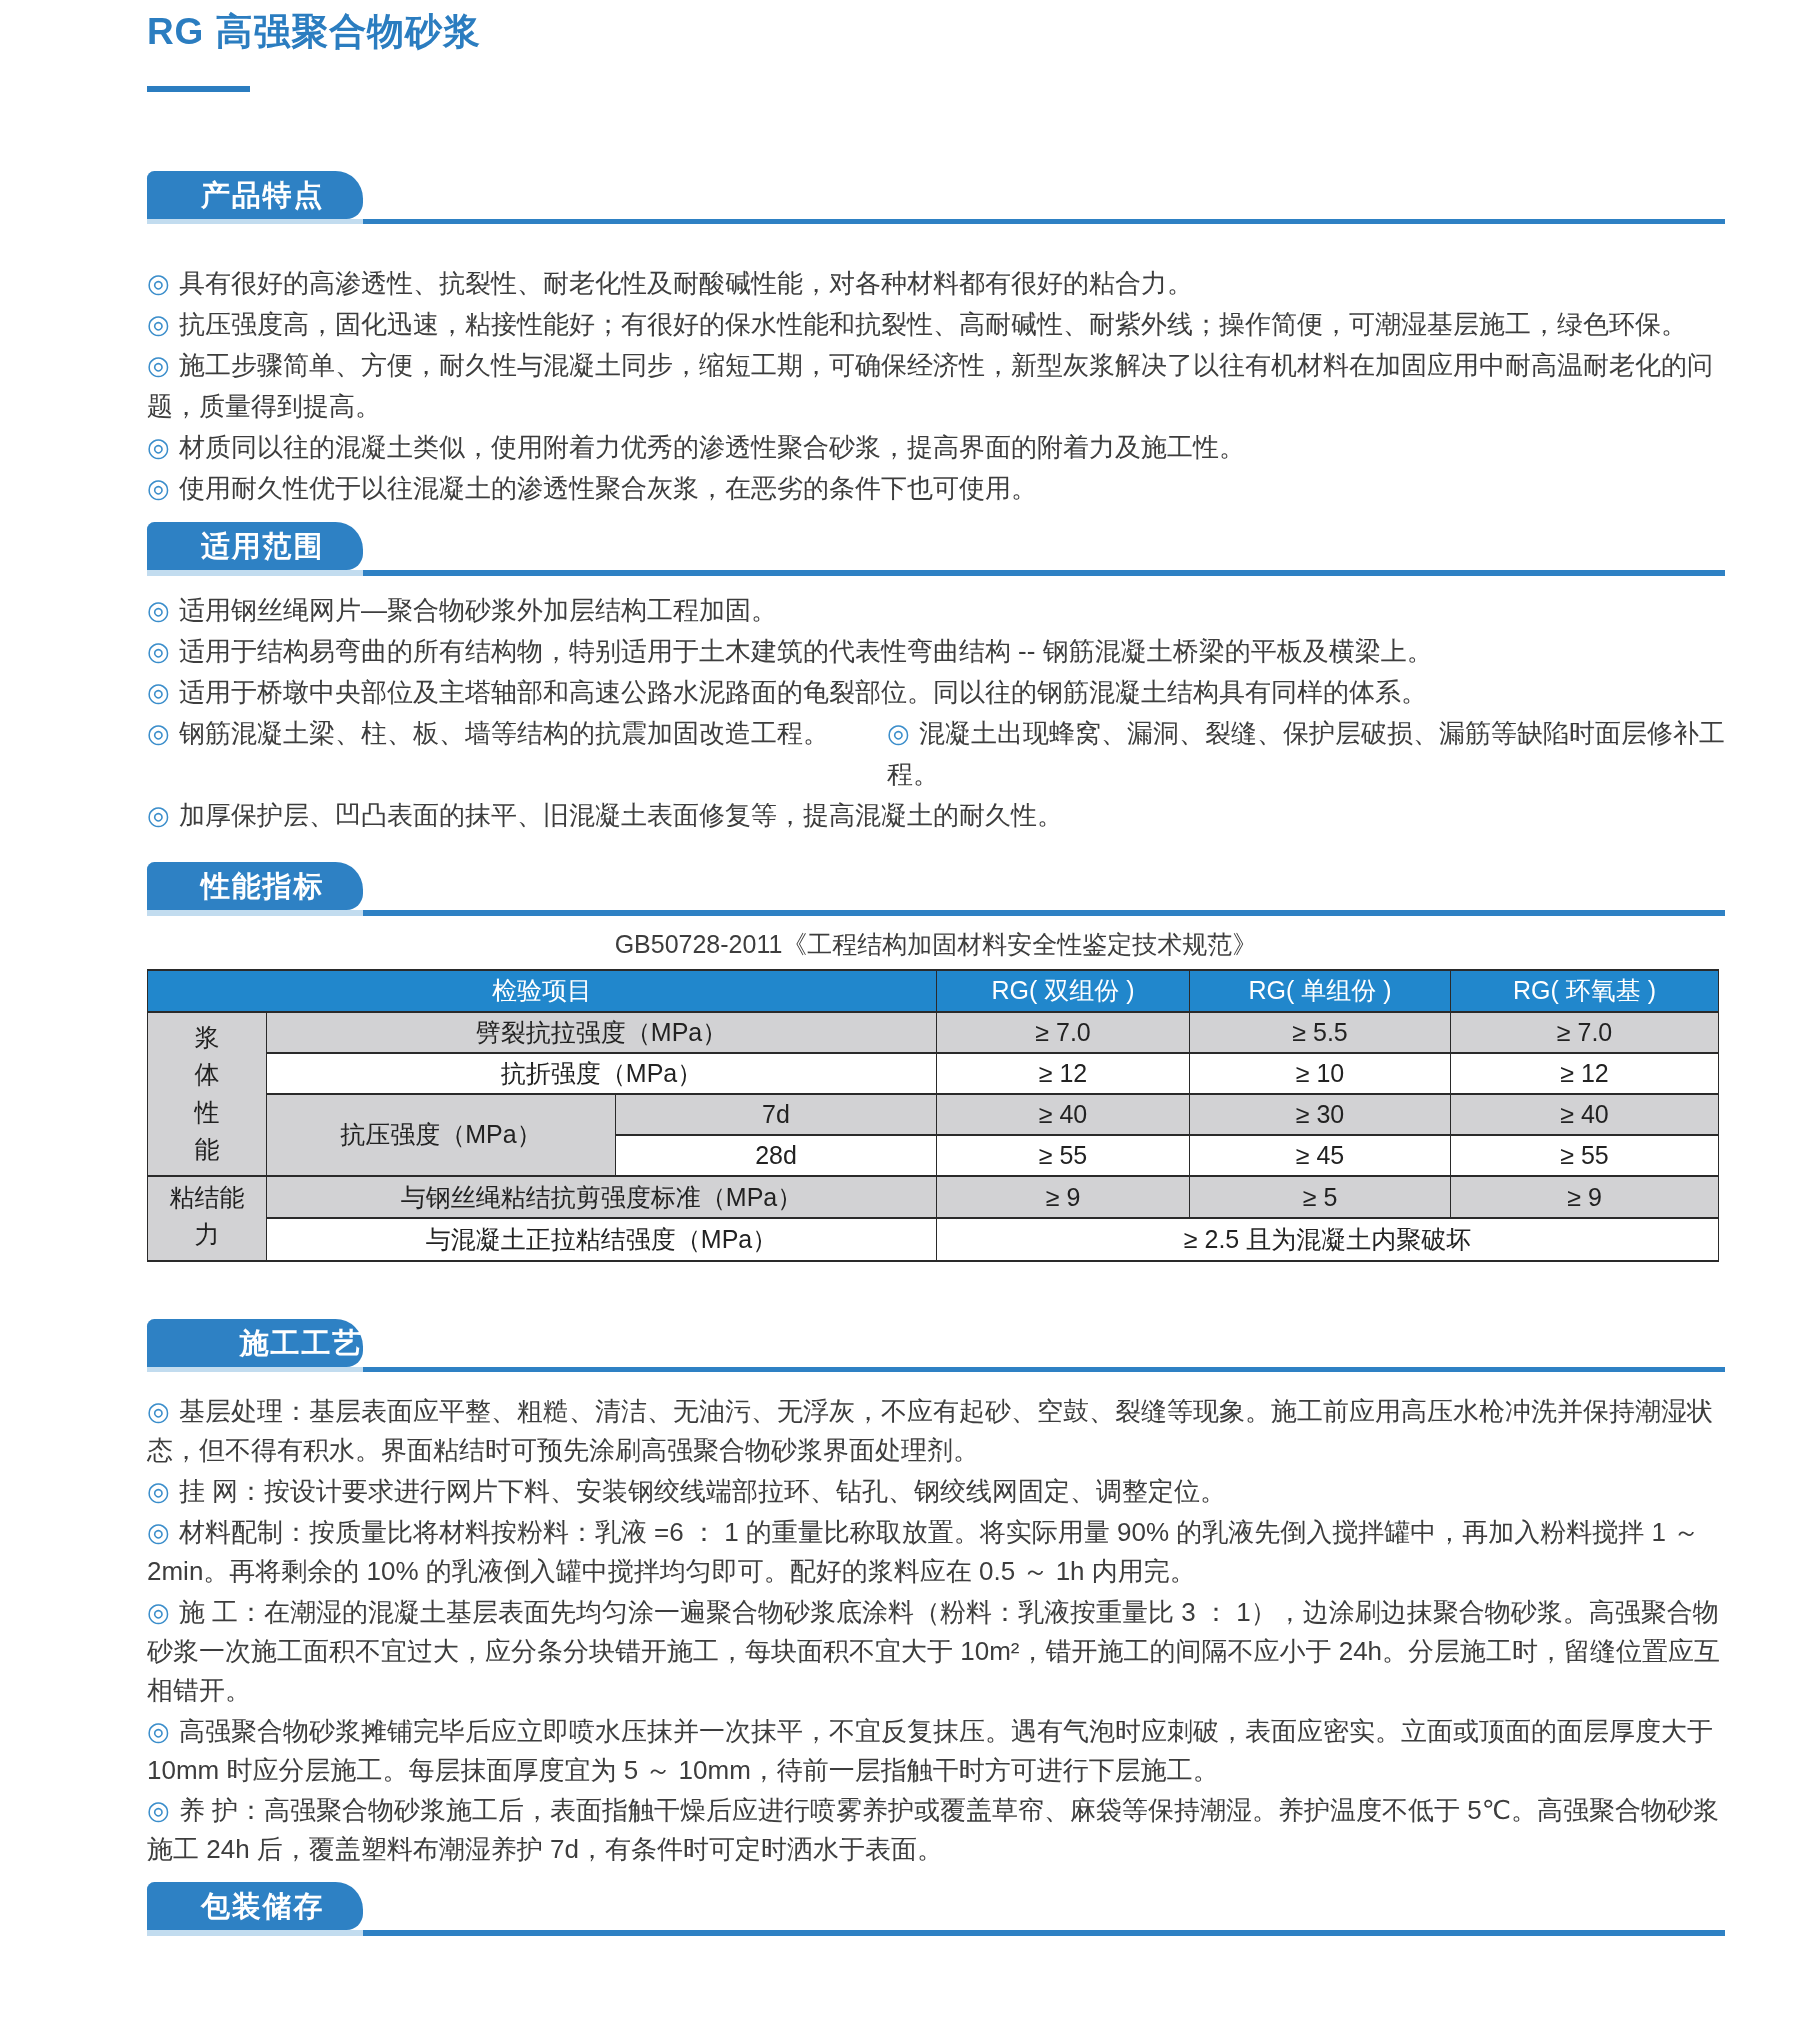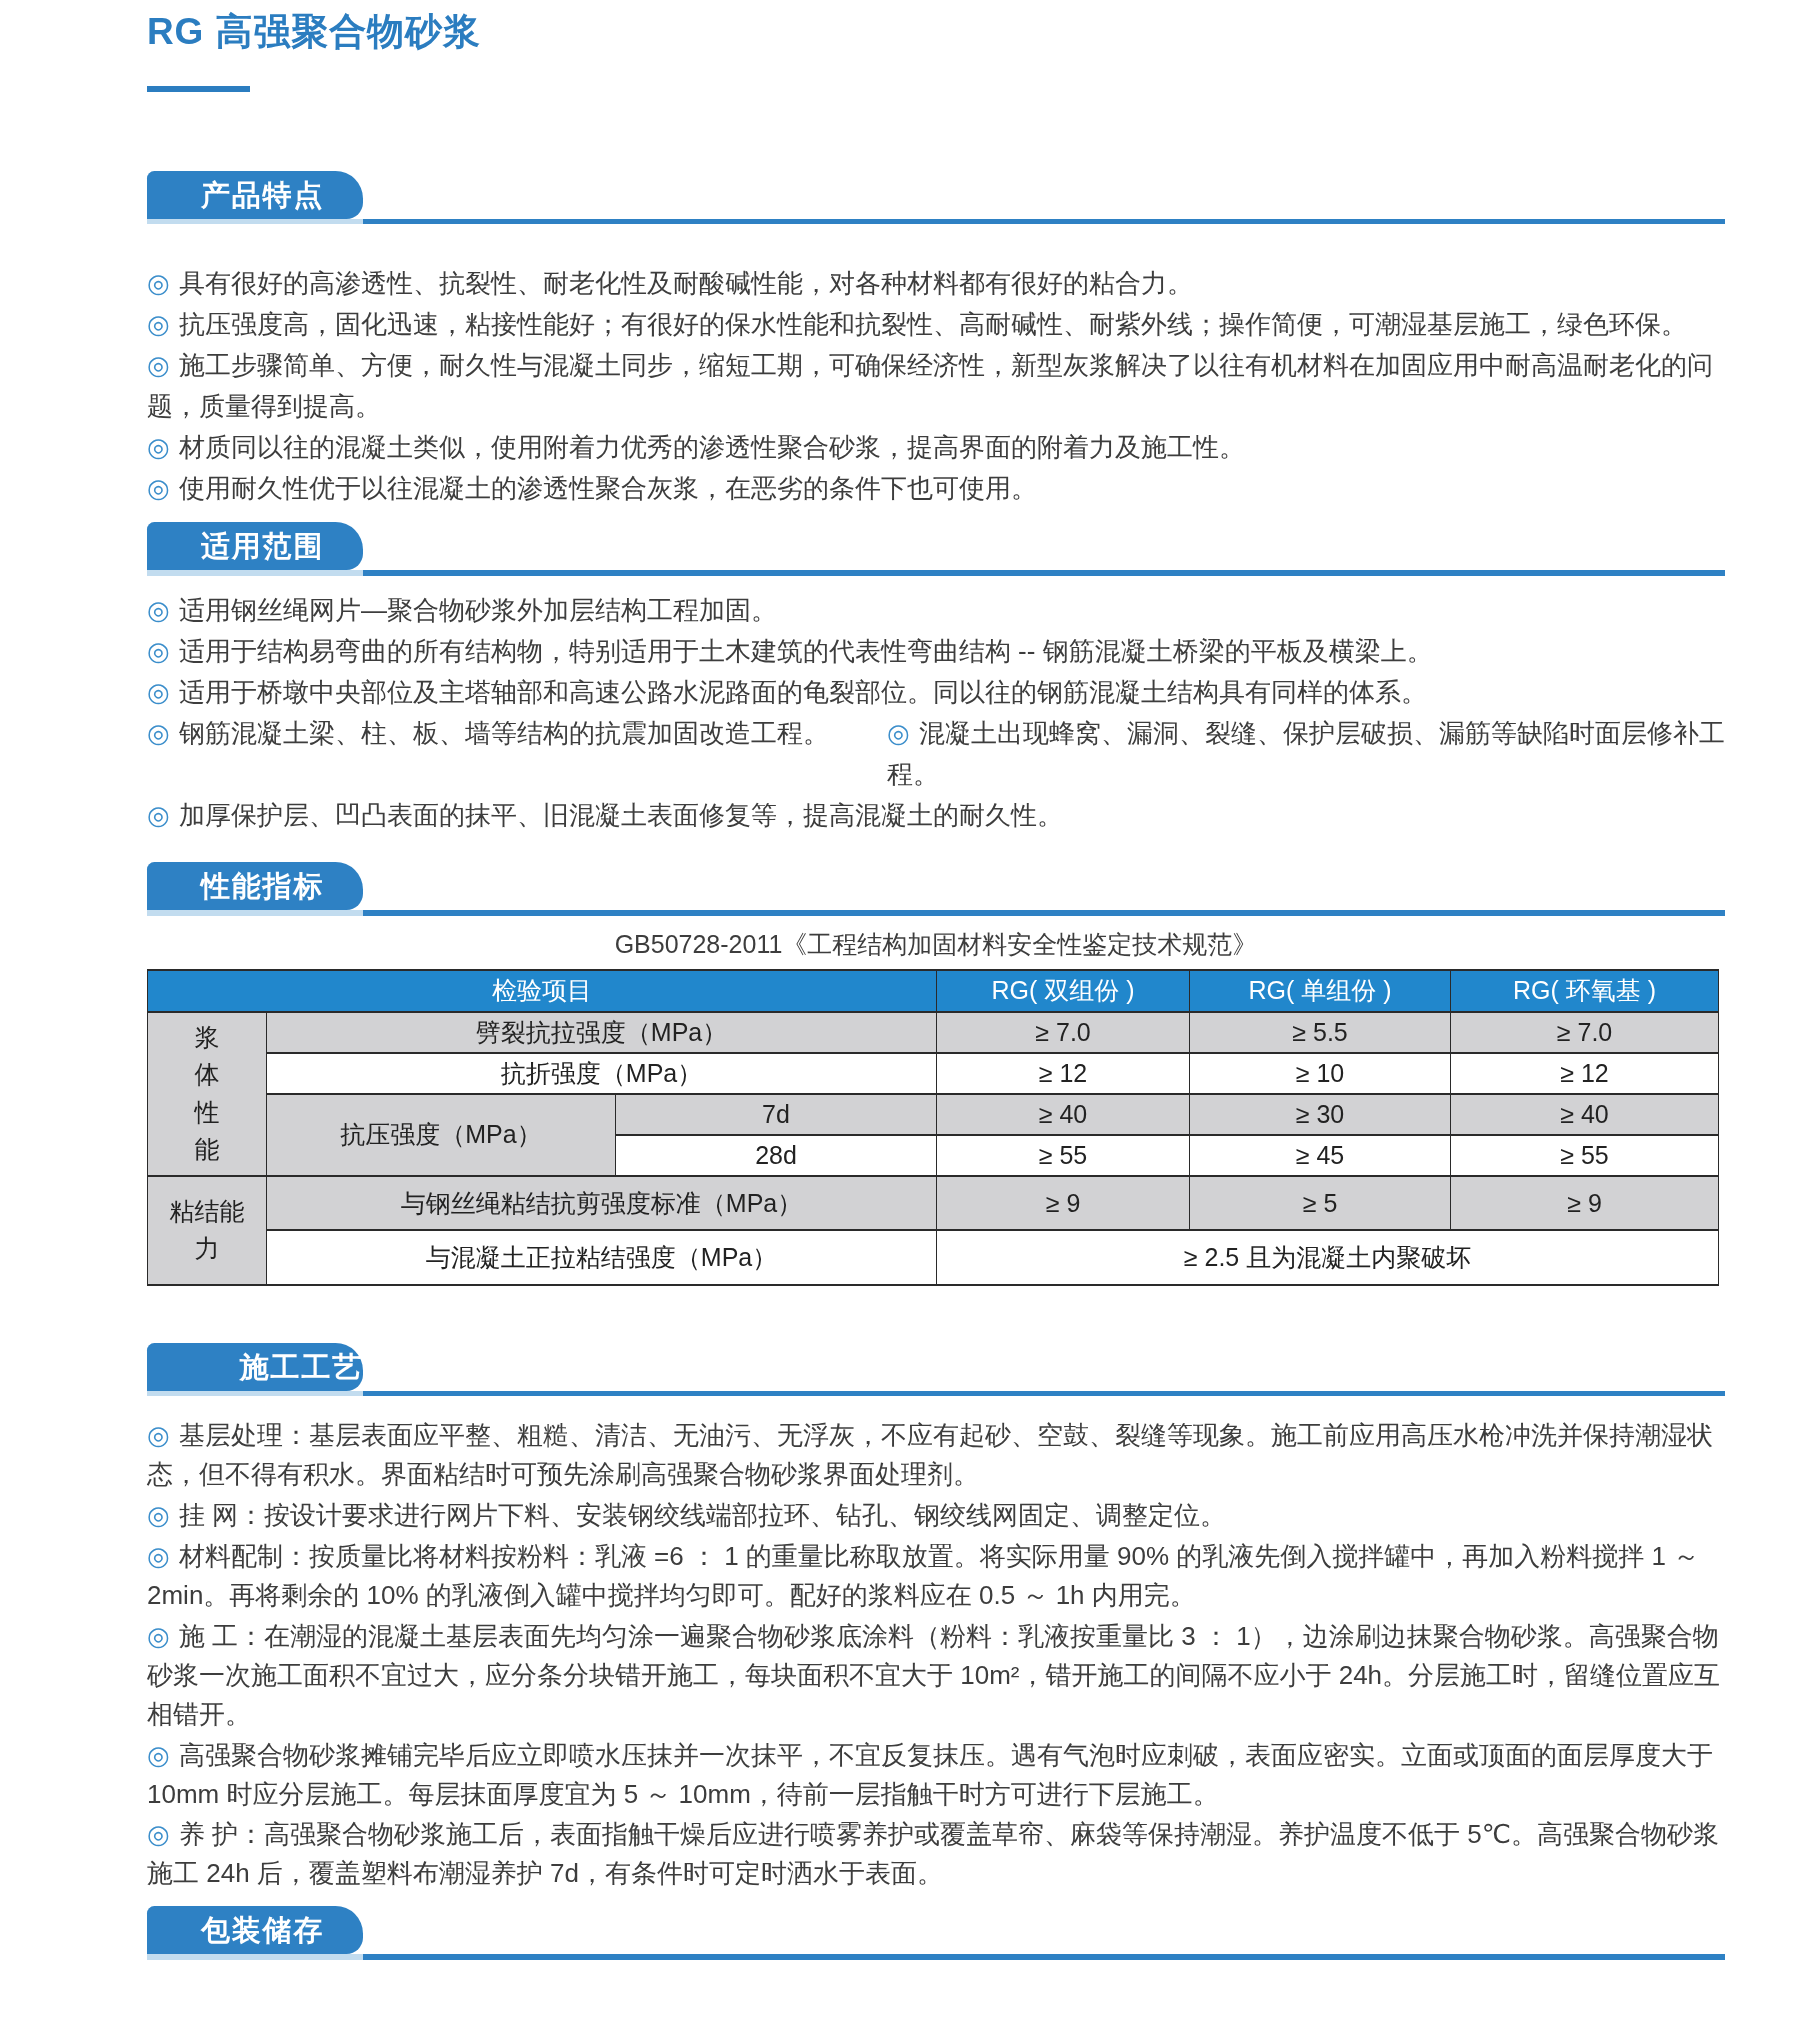--- a/index.html
+++ b/index.html
@@ -36,21 +36,21 @@
                font-size:25px; color:#222222; }
   table.perf th, table.perf td { border:1.8px solid #2a2a2a; border-top-width:2.8px; border-bottom-width:2.8px;
                text-align:center; vertical-align:middle; padding:0; }
   table.perf th { background:#2187cc; color:#ffffff; font-weight:normal; height:42px; }
   table.perf td { height:41px; }
   tr.gray td { background:#d2d2d4; }
   tr.white td { background:#ffffff; }
   td.gray-cell { background:#d2d2d4 !important; }
   td.wgap { border-left:3.7px solid #ffffff; }
   .vword  { width:1.15em; margin:0 auto; word-break:break-all; line-height:1.5; }
-  .vword2 { width:3.3em;  margin:16px auto; word-break:break-all; line-height:1.5; }
+  .vword2 { width:3.3em;  margin:4px auto; word-break:break-all; line-height:1.5;font-family:Liberation Mono, monospace; }
 
   
   .mt-s1  { margin-top:79px; }
   .mt-ul1 { margin-top:39px; }
   .mt-s2  { margin-top:13px; }
   .mt-ul2 { margin-top:14.7px; }
   .mt-s3  { margin-top:26px; }
   .mt-s4  { margin-top:57px;text-align:right; }
   .mt-ul4 { margin-top:20px; }
   .mt-s5  { margin-top:13px;font-family:Liberation Serif, serif; }

